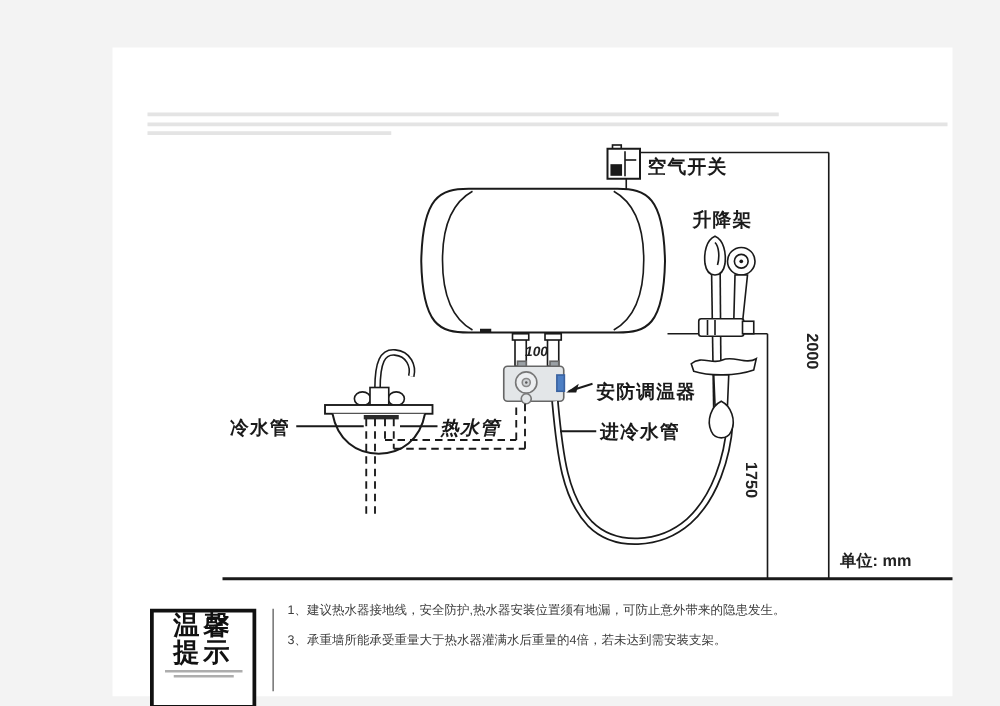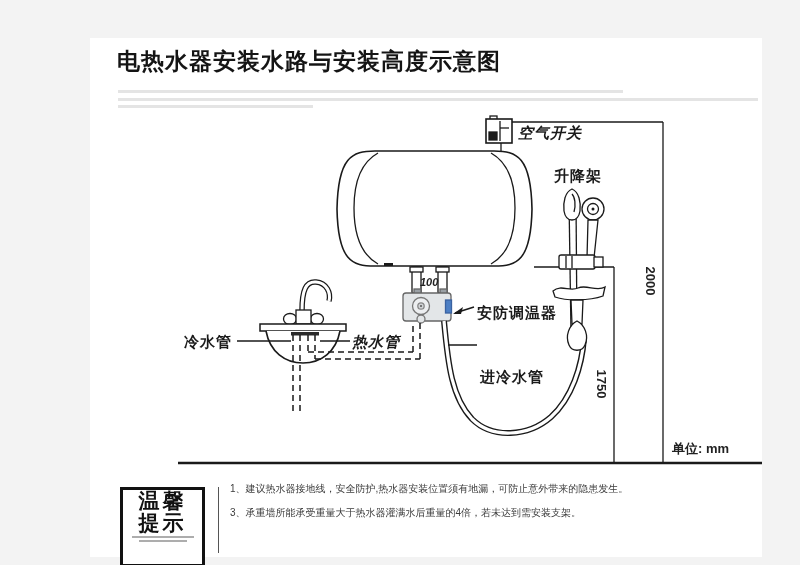--- a/index.html
+++ b/index.html
@@ -21,21 +21,20 @@
   .tips-badge .bar { height:2px; background:#adadad; margin-top:2px; }
   .tips-divider { position:absolute; left:98px; top:15px; width:1px; height:66px; background:#555; }
   .tips-text { position:absolute; left:110px; top:5px; width:505px; font-size:10px; color:#3c3c3c; line-height:23.5px; white-space:nowrap; }
 </style>
 </head>
 <body>
 
 <div class="stage">
   <div class="content"></div>
 
-  <div class="page-title">电热水器安装水路与安装高度示意图</div>
   <div class="faint-line" style="left:118px; top:90px; width:505px;"></div>
   <div class="faint-line" style="left:118px; top:98px; width:640px;"></div>
   <div class="faint-line" style="left:118px; top:105px; width:195px;"></div>
 
   <svg class="diagram-svg" viewBox="0 0 800 565">
     <g fill="none" stroke="#1a1a1a" stroke-width="1.3">
 
       <line x1="512" y1="122" x2="663" y2="122"></line>
       <line x1="663" y1="122" x2="663" y2="463"></line>
       <line x1="534" y1="267" x2="614" y2="267"></line>
@@ -125,24 +124,24 @@
       <g stroke-width="1.5">
         <line x1="237" y1="341" x2="291" y2="341"></line>
         <line x1="320" y1="341" x2="350" y2="341"></line>
         <line x1="455" y1="313" x2="474" y2="307"></line>
         <path d="M 453,314 L 463,307 L 461,314 Z" fill="#1a1a1a" stroke="none"></path>
         <line x1="448" y1="345" x2="477" y2="345"></line>
       </g>
     </g>
   </svg>
 
-  <div class="lbl" style="left:518px; top:124px;font-style:italic;">空气开关</div>
+  <div class="lbl" style="left:518px; top:124px;">空气开关</div>
   <div class="lbl" style="left:554px; top:167px;">升降架</div>
   <div class="lbl" style="left:477px; top:304px;">安防调温器</div>
-  <div class="lbl" style="left:480px; top:336px;margin-top:32px;">进冷水管</div>
+  <div class="lbl" style="left:480px; top:336px;">进冷水管</div>
   <div class="lbl" style="left:184px; top:333px;font-family:Liberation Mono, monospace;">冷水管</div>
   <div class="lbl" style="left:352px; top:333px;font-style:italic;">热水管</div>
   <div class="dim vdim" style="left:650px; top:281px;">2000</div>
   <div class="dim vdim" style="left:601px; top:384px;">1750</div>
   <div class="dim-100" style="left:420px; top:276px;font-style:italic;">100</div>
   <div class="unit" style="left:672px; top:440px;">单位: mm</div>
 
   <div class="tips-box">
     <div class="tips-badge">
       <div class="big">温馨</div>

